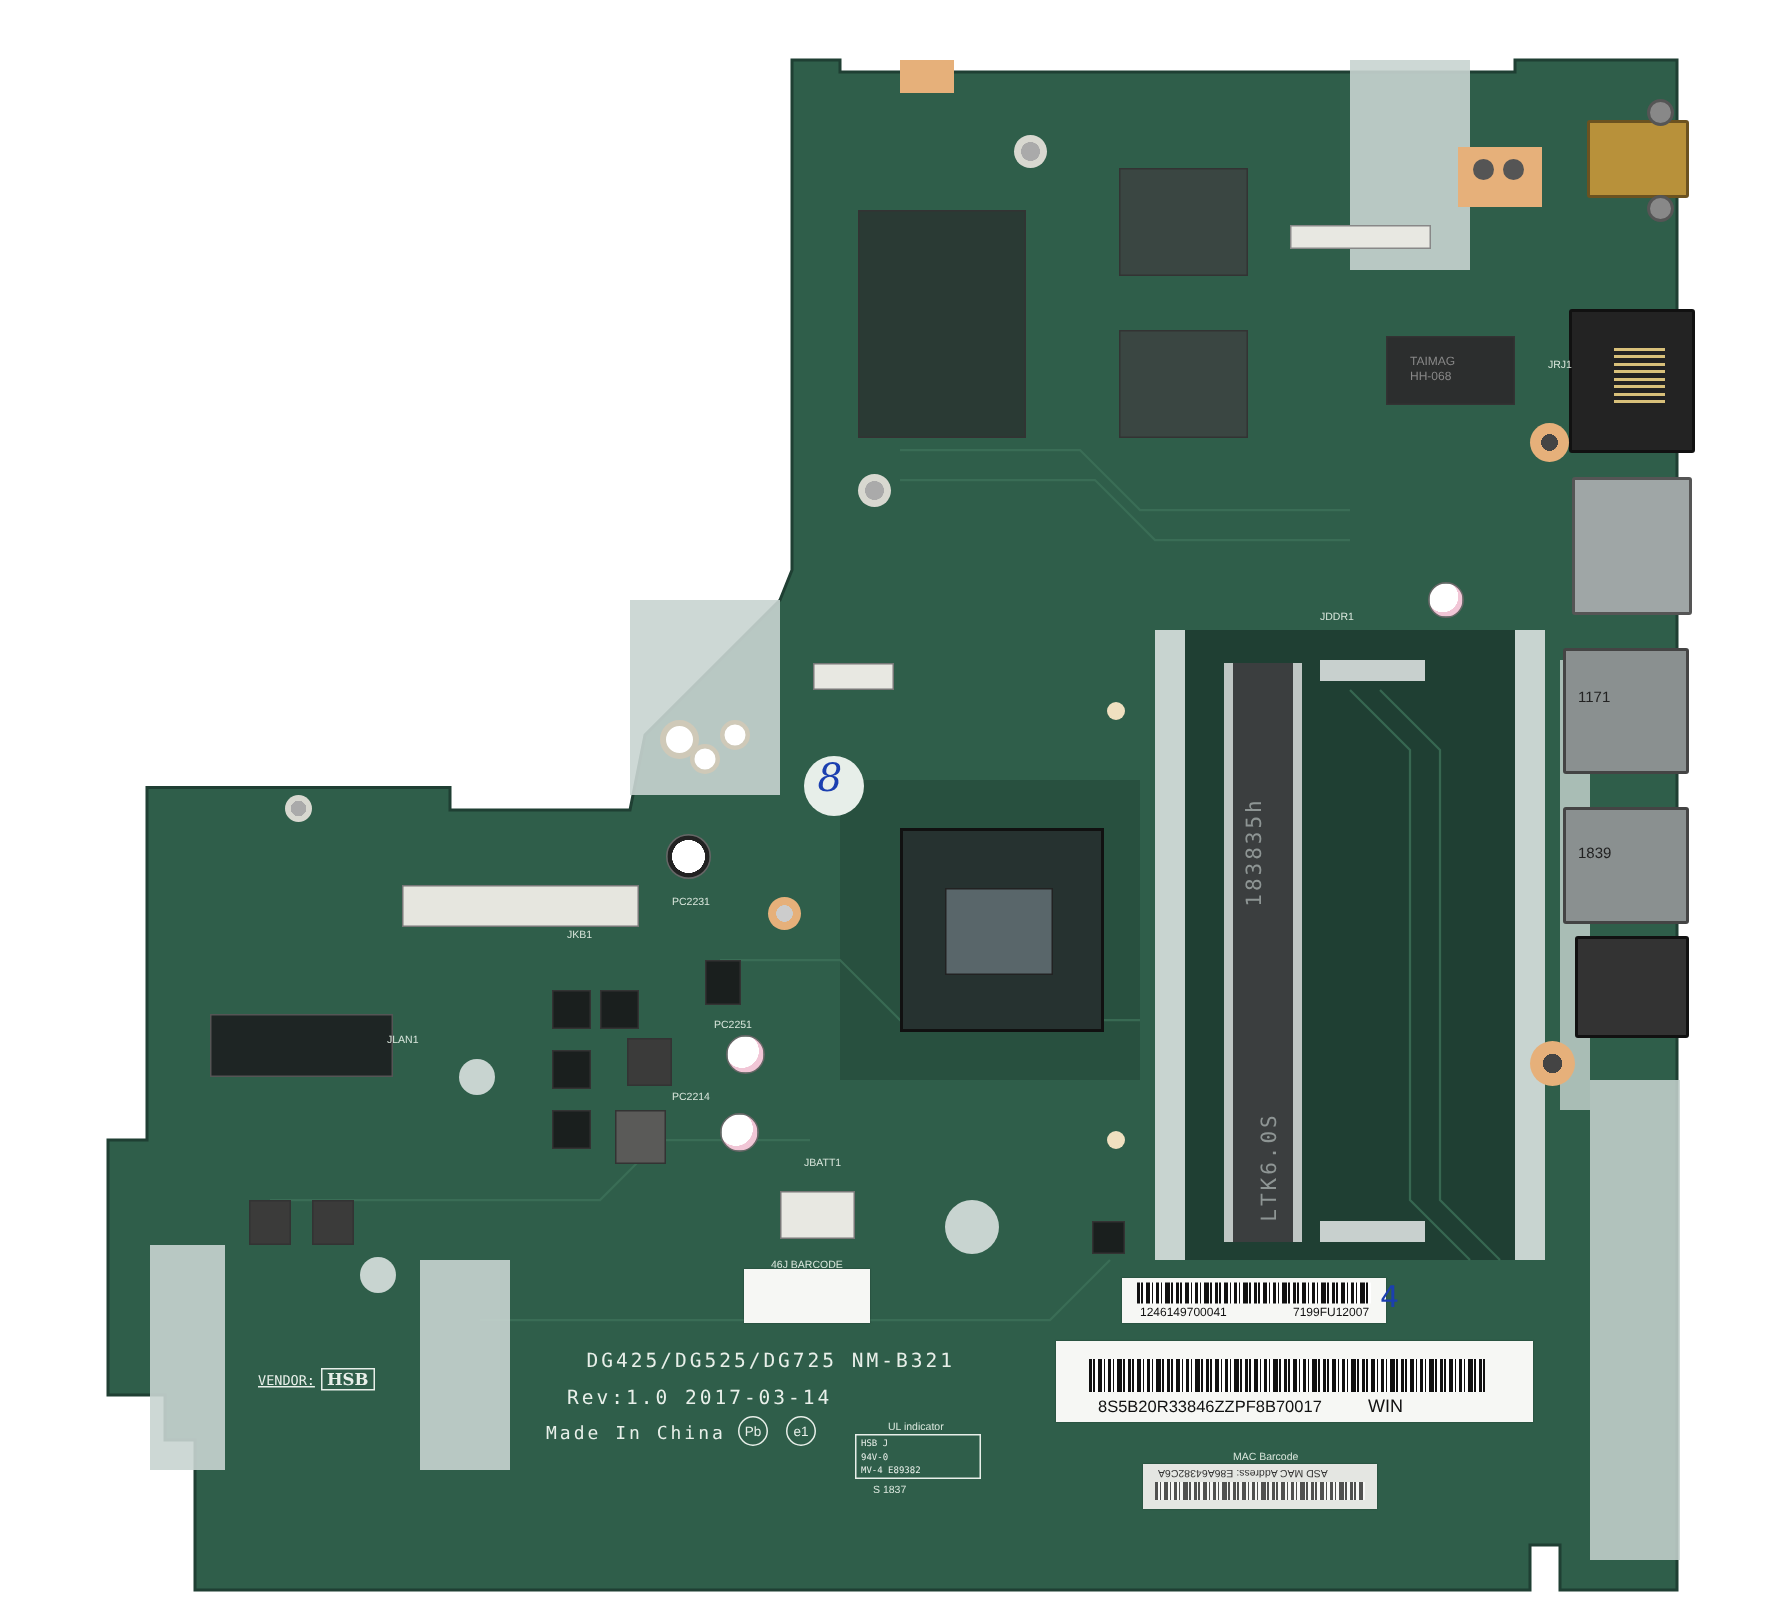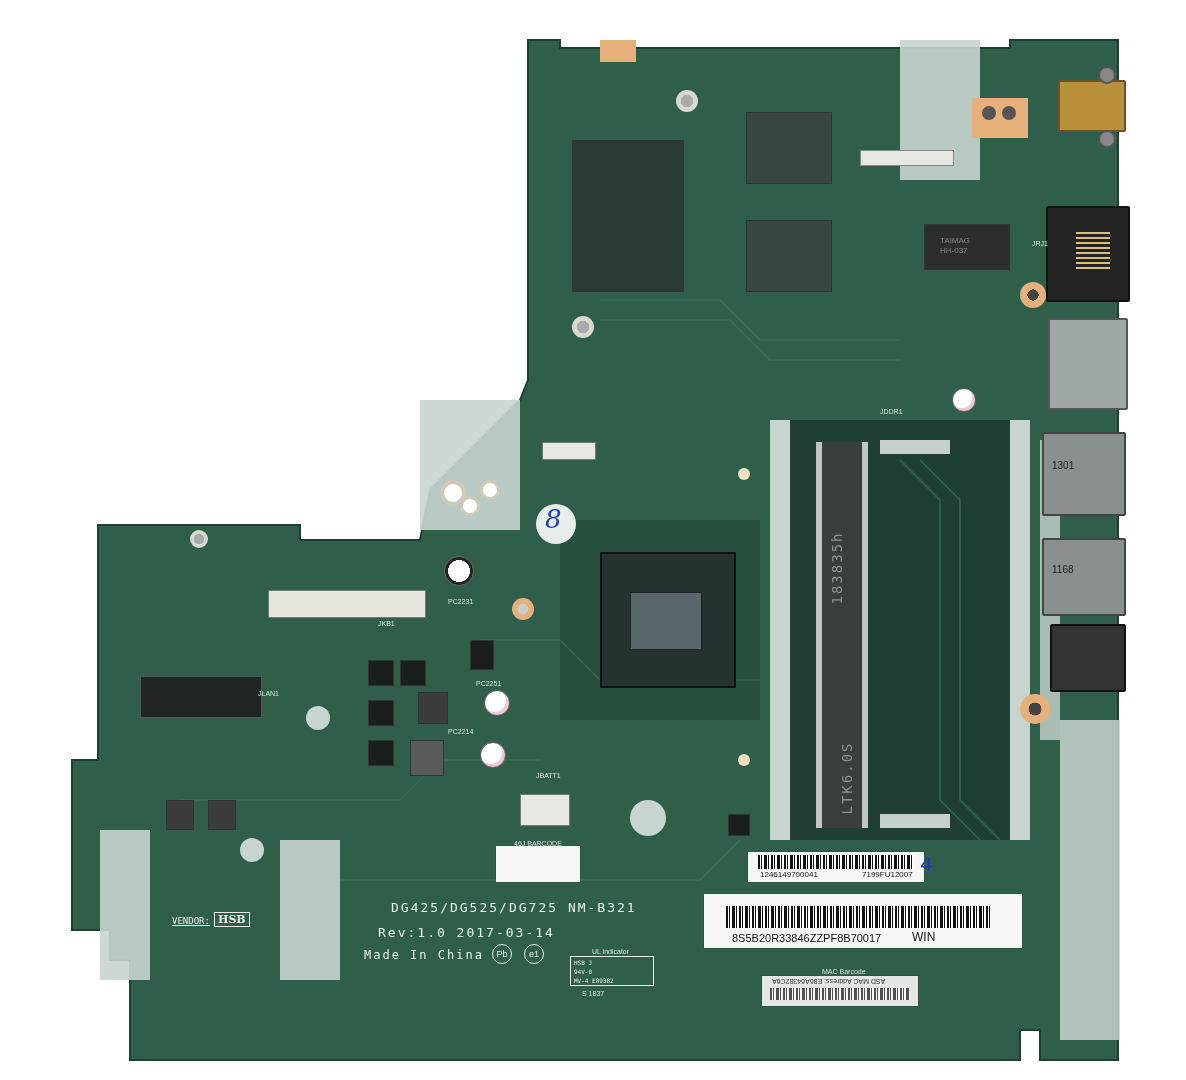--- a/index.html
+++ b/index.html
@@ -54,34 +54,34 @@
   <div class="hole" style="left:1002px;top:106px;width:14px;height:14px;background:#555;"></div>
 
   <div class="chip" style="left:572px;top:140px;width:110px;height:150px;background:#2a3a34;"></div>
   <div class="chip" style="left:746px;top:112px;width:84px;height:70px;background:#3a4642;"></div>
   <div class="chip" style="left:746px;top:220px;width:84px;height:70px;background:#3a4642;"></div>
   <div class="abs" style="left:860px;top:150px;width:92px;height:14px;background:#e8e8e2;border:1px solid #888;"></div>
 
   <div class="chip" style="left:924px;top:224px;width:84px;height:44px;background:#2c2e2e;"></div>
   <div class="silk-small" style="left:940px;top:236px;color:#888;font-size:8px;line-height:10px;">
     <div>TAIMAG</div>
-    <div>HH-037</div>
+    <div>HH-068</div>
   </div>
 
   <div class="port" style="left:1058px;top:80px;width:64px;height:48px;background:#b8913a;border:2px solid #6b5220;"></div>
   <div class="hole" style="left:1098px;top:66px;width:14px;height:14px;background:#888;border:2px solid #555;"></div>
   <div class="hole" style="left:1098px;top:130px;width:14px;height:14px;background:#888;border:2px solid #555;"></div>
   <div class="port" style="left:1046px;top:206px;width:80px;height:92px;background:#232323;border:2px solid #111;"></div>
   <div class="abs" style="left:1076px;top:232px;width:34px;height:40px;background:repeating-linear-gradient(180deg,#d8c07a 0 2px,#222 2px 5px);"></div>
   <div class="hole" style="left:1020px;top:282px;width:26px;height:26px;background:radial-gradient(circle,#444 0 30%,#e6b07a 31% 100%);"></div>
   <div class="port" style="left:1048px;top:318px;width:76px;height:88px;background:#9fa6a6;border:2px solid #555;"></div>
   <div class="port" style="left:1042px;top:432px;width:80px;height:80px;background:#8a9090;border:2px solid #444;"></div>
-  <div class="silk-small" style="left:1052px;top:460px;color:#222;font-size:10px;">1301</div>
+  <div class="silk-small" style="left:1052px;top:460px;color:#222;font-size:10px;">1171</div>
   <div class="port" style="left:1042px;top:538px;width:80px;height:74px;background:#8a9090;border:2px solid #444;"></div>
-  <div class="silk-small" style="left:1052px;top:564px;color:#222;font-size:10px;">1168</div>
+  <div class="silk-small" style="left:1052px;top:564px;color:#222;font-size:10px;">1839</div>
   <div class="port" style="left:1050px;top:624px;width:72px;height:64px;background:#333;border:2px solid #111;"></div>
   <div class="hole" style="left:1020px;top:694px;width:30px;height:30px;background:radial-gradient(circle,#444 0 30%,#e6b07a 31% 100%);"></div>
 
   <div class="chip" style="left:600px;top:552px;width:132px;height:132px;background:#263230;border:2px solid #111;"></div>
   <div class="chip" style="left:630px;top:592px;width:70px;height:56px;background:#59666a;border:1px solid #222;"></div>
 
   <div class="abs" style="left:816px;top:442px;width:40px;height:386px;background:#3b3e3f;border-left:6px solid #bfc6c4;border-right:6px solid #bfc6c4;"></div>
   <div class="silk" style="left:800px;top:560px;transform:rotate(-90deg);font-size:14px;color:#8e9594;">183835h</div>
   <div class="silk" style="left:810px;top:770px;transform:rotate(-90deg);font-size:14px;color:#8e9594;">LTK6.0S</div>
   <div class="abs" style="left:880px;top:440px;width:70px;height:14px;background:#c8d0ce;"></div>

